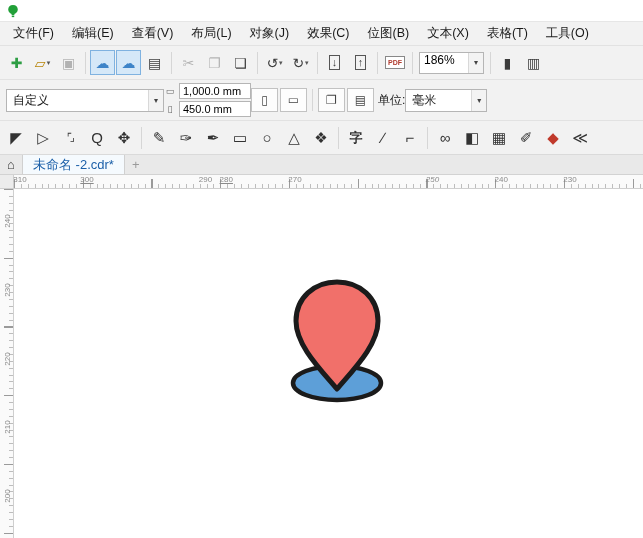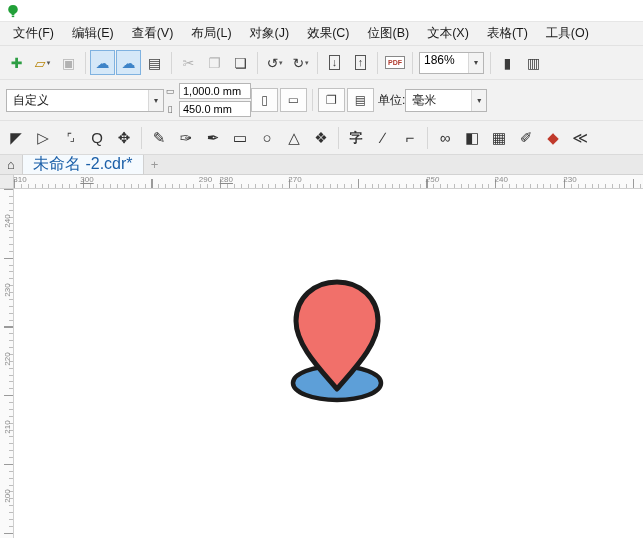--- a/index.html
+++ b/index.html
@@ -48,21 +48,21 @@
   
   .toolboxbar{height:34px;flex:0 0 34px;display:flex;align-items:center;background:#f2f2f2;padding:0 3px;border-bottom:1px solid #dadada;gap:1px}
   .xbtn{width:26px;height:26px;font-size:15px;color:#333}
   .xbtn .g{line-height:1}
   .xbtn[data-name="text-tool"] .g{font-weight:bold;font-size:13px}
   .xbtn[data-name="crop-tool"] .g{font-size:11px;letter-spacing:-2px}
 
   
   .tabrow{height:20px;flex:0 0 20px;display:flex;align-items:stretch;background:#e9e9e9;border-bottom:1px solid #d2d2d2}
   .homeicon{width:22px;display:flex;align-items:center;justify-content:center;font-size:13px;color:#333}
-  .tab{display:flex;align-items:center;padding:0 10px;background:#f5fafe;color:#1b5fa8;font-size:16px;border-left:1px solid #d0d0d0;border-right:1px solid #d0d0d0;white-space:nowrap}
+  .tab{display:flex;align-items:center;padding:0 10px;background:#f5fafe;color:#1b5fa8;font-size:13px;border-left:1px solid #d0d0d0;border-right:1px solid #d0d0d0;white-space:nowrap}
   .addtab{width:22px;display:flex;align-items:center;justify-content:center;color:#9a9a9a;font-size:13px}
 
   
   .hruler-row{height:14px;flex:0 0 14px;display:flex}
   .ruler-corner{width:14px;flex:0 0 14px;background:#ececec;border-right:1px solid #cfcfcf;border-bottom:1px solid #cfcfcf}
   .hruler{position:relative;flex:1;border-bottom:1px solid #cfcfcf;
     background:
       repeating-linear-gradient(90deg,#9a9a9a 0 1px,transparent 1px 68.75px) left bottom/100% 9px no-repeat,
       repeating-linear-gradient(90deg,#bdbdbd 0 1px,transparent 1px 6.875px) left bottom/100% 4px no-repeat,
       #fafafa}

